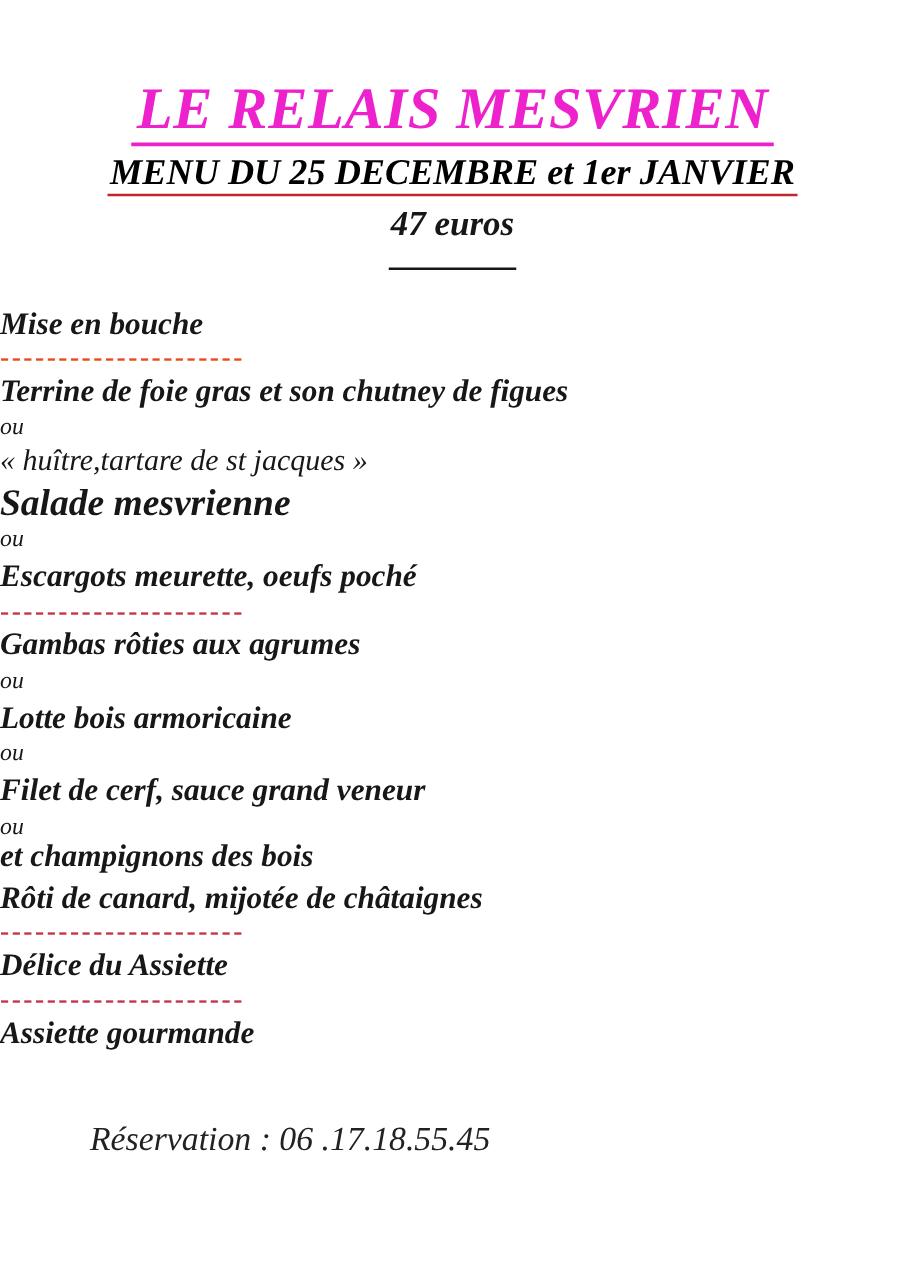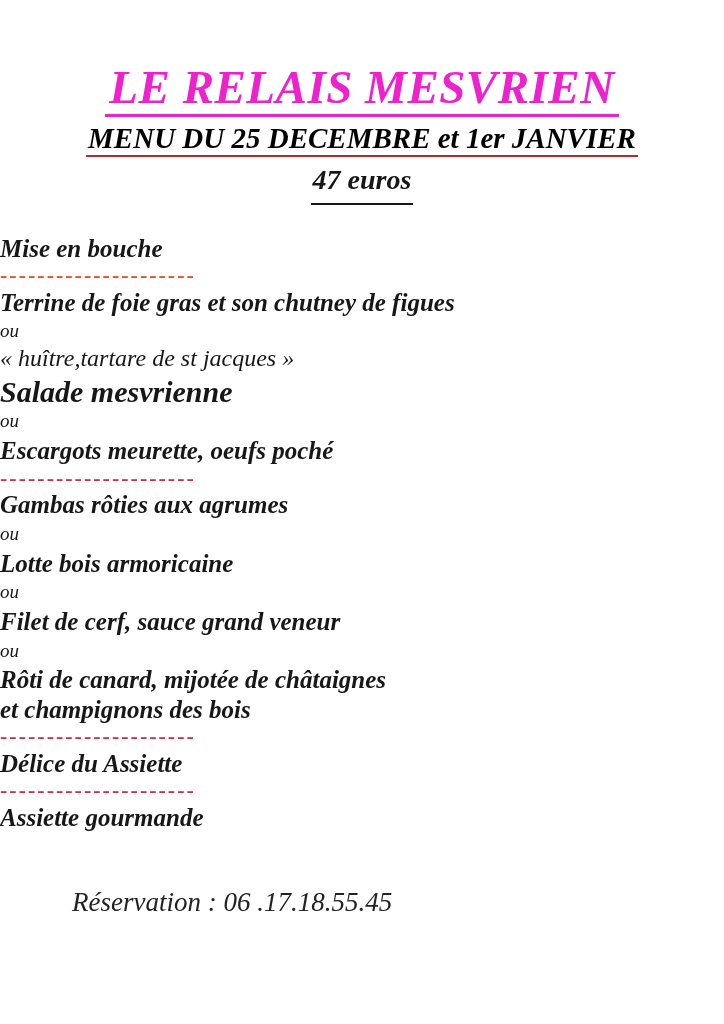--- a/index.html
+++ b/index.html
@@ -44,21 +44,21 @@
     line-height: 1.12;
   }
   .price {
     display: inline-block;
     margin-top: 7px;
     font-size: 28px;
     font-style: italic;
     font-weight: bold;
     color: #171717;
     border-bottom: 2px solid #171717;
-    padding: 0 2px 7px 2px;
+    padding: 0 2px 18px 2px;
     line-height: 1.12;
   }
   .menu {
     margin-top: 30px;
   }
   .line { line-height: 1.1; }
   .item {
     font-size: 25px;
     font-weight: bold;
     font-style: italic;
@@ -130,22 +130,22 @@
     <div class="line item item-large">Salade mesvrienne</div>
     <div class="line or">ou</div>
     <div class="line item">Escargots meurette, oeufs poché</div>
     <div class="line sep sep-crimson">---------------------</div>
     <div class="line item">Gambas rôties aux agrumes</div>
     <div class="line or">ou</div>
     <div class="line item">Lotte bois armoricaine</div>
     <div class="line or">ou</div>
     <div class="line item">Filet de cerf, sauce grand veneur</div>
     <div class="line or">ou</div>
+    <div class="line item item-cont">et champignons des bois</div>
     <div class="line item">Rôti de canard, mijotée de châtaignes</div>
-    <div class="line item item-cont">et champignons des bois</div>
     <div class="line sep sep-crimson">---------------------</div>
     <div class="line item">Délice du Assiette</div>
     <div class="line sep sep-crimson">---------------------</div>
     <div class="line item">Assiette gourmande</div>
   </main>
 
   <footer class="footer">
     <div class="reservation">Réservation : 06 .17.18.55.45</div>
   </footer>
 

